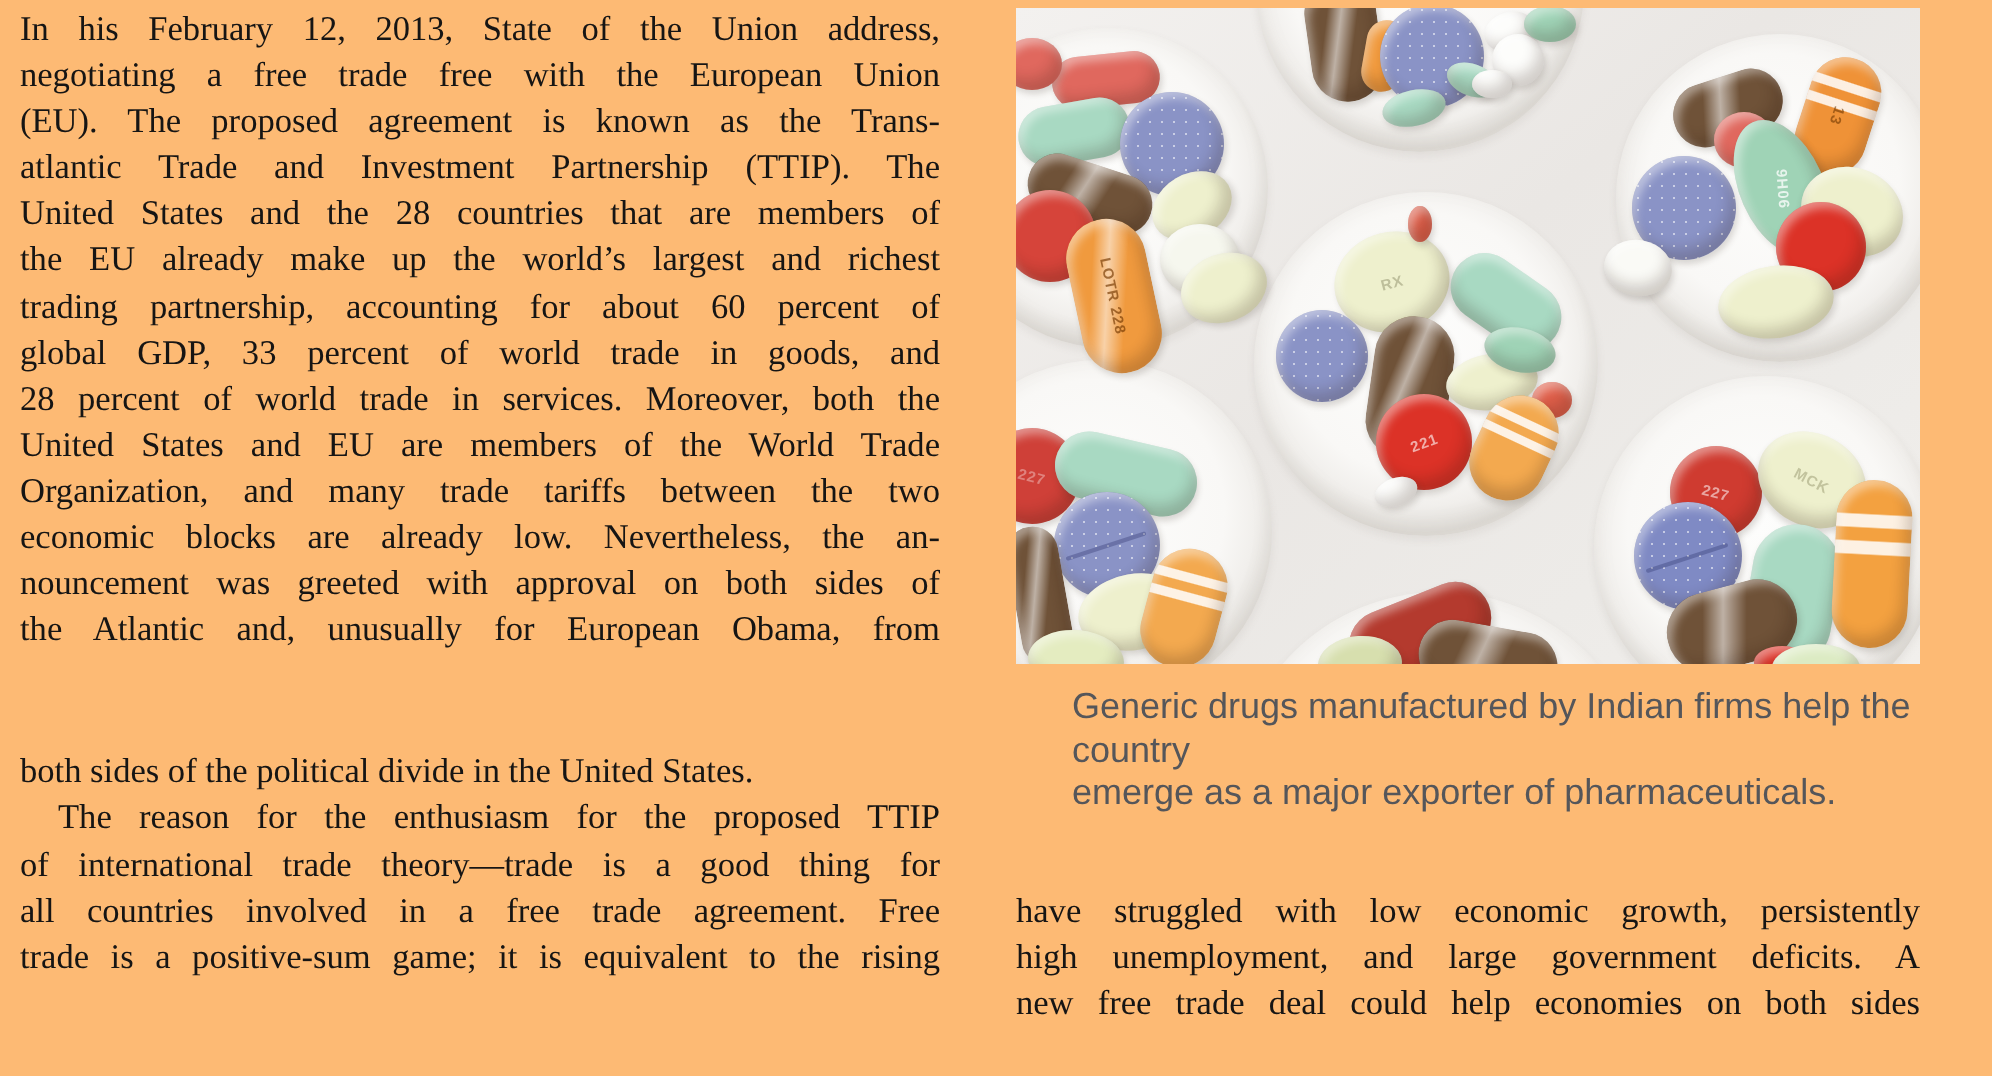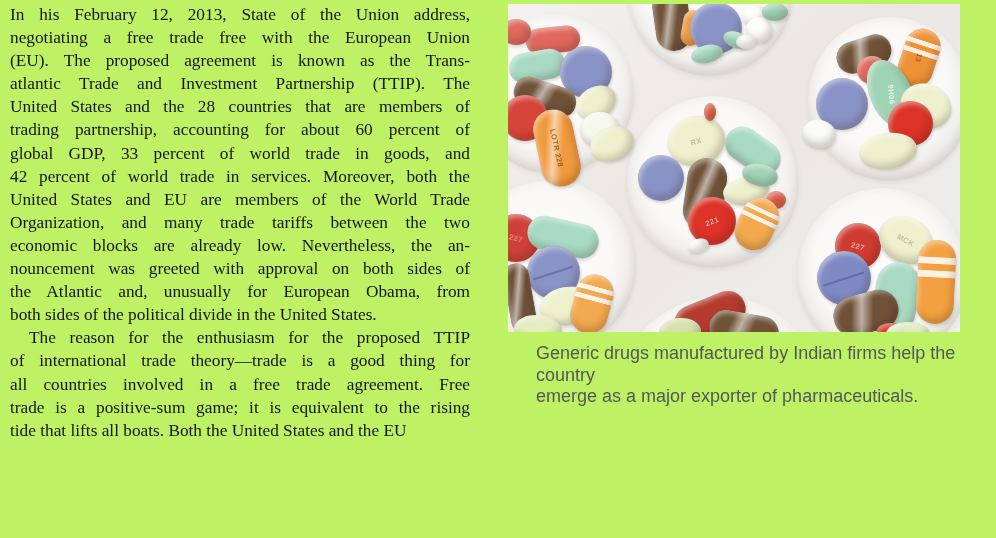--- a/index.html
+++ b/index.html
@@ -1,26 +1,26 @@
 <!DOCTYPE html>
 <html><head>
 <meta charset="utf-8">
 <style>
   html,body{margin:0;padding:0;}
   body{width:996px;height:538px;background:#ffffff;position:relative;overflow:hidden;
        font-family:"Liberation Serif",serif;}
-  #page{position:absolute;inset:0;background:#bef264;}
+  #page{position:absolute;inset:0;background:#fdba74;}
 
   
   .text-col{position:absolute;color:#161514;font-size:17.3px;line-height:23.1px;
             font-family:"Liberation Serif",serif;}
   #left-col{left:10px;top:3px;width:460px;}
   #right-col{left:508px;top:444px;width:452px;}
   .col-line{text-align:justify;text-align-last:justify;white-space:normal;}
-  .col-line.short{text-align:center;text-align-last:left;}
+  .col-line.short{text-align:center;text-align-last:left;margin-top:48px;}
 
   
   #photo{position:absolute;left:508px;top:4px;width:452px;height:328px;overflow:hidden;
          background:linear-gradient(140deg,#f3f1ef 0%,#eae7e4 45%,#edebe8 75%,#f1efec 100%);}
   .cup{position:absolute;border-radius:50%;
        background:radial-gradient(circle at 48% 44%, #fdfdfc 0%, #f9f8f6 50%, #f1efec 62%,
                   #dfdcd7 72%, #f0eeeb 80%, #fbfaf9 92%);
        box-shadow:0 2px 4px rgba(120,110,100,0.10), inset 0 -4px 10px rgba(150,140,130,0.10);}
   .pill{position:absolute;
         box-shadow:inset -3px -5px 7px rgba(40,20,10,0.20), inset 2px 3px 5px rgba(255,255,255,0.45),
@@ -48,23 +48,24 @@
 </head>
 <body>
 
 <div id="page">
   <div id="left-col" class="text-col">
       <div class="col-line">In his February 12, 2013, State of the Union address,</div>
       <div class="col-line">negotiating a free trade free with the European Union</div>
       <div class="col-line">(EU). The proposed agreement is known as the Trans-</div>
       <div class="col-line">atlantic Trade and Investment Partnership (TTIP). The</div>
       <div class="col-line">United States and the 28 countries that are members of</div>
+      <div class="col-line">the EU already make up the world’s largest and richest</div>
       <div class="col-line">trading partnership, accounting for about 60 percent of</div>
       <div class="col-line">global GDP, 33 percent of world trade in goods, and</div>
-      <div class="col-line">42 percent of world trade in services. Moreover, both the</div>
+      <div class="col-line">28 percent of world trade in services. Moreover, both the</div>
       <div class="col-line">United States and EU are members of the World Trade</div>
       <div class="col-line">Organization, and many trade tariffs between the two</div>
       <div class="col-line">economic blocks are already low. Nevertheless, the an-</div>
       <div class="col-line">nouncement was greeted with approval on both sides of</div>
       <div class="col-line">the Atlantic and, unusually for European Obama, from</div>
       <div class="col-line short">both sides of the political divide in the United States.</div>
       <div class="col-line" style="text-indent: 19px;">The reason for the enthusiasm for the proposed TTIP</div>
       <div class="col-line">of international trade theory—trade is a good thing for</div>
       <div class="col-line">all countries involved in a free trade agreement. Free</div>
       <div class="col-line">trade is a positive-sum game; it is equivalent to the rising</div>
@@ -153,13 +154,18 @@
       <div class="pill" style="left: 369px; top: 319px; width: 28px; height: 16px; background-color: rgb(220, 50, 39); border-radius: 50%;"></div>
       <div class="pill" style="left: 378px; top: 318px; width: 44px; height: 24px; background-color: rgb(220, 235, 195); border-radius: 50%;"></div>
       <div class="pill" style="left: 165px; top: 294px; width: 74px; height: 36px; background-color: rgb(180, 58, 46); border-radius: 18px; transform: rotate(-22deg);"></div>
       <div class="pill gloss" style="left: 201px; top: 309px; width: 70px; height: 34px; background-color: rgb(111, 82, 56); border-radius: 17px; transform: rotate(10deg);"></div>
       <div class="pill" style="left: 151px; top: 314px; width: 42px; height: 28px; background-color: rgb(215, 223, 174); border-radius: 50%; transform: rotate(-4deg);"></div>
     </div>
   <div id="caption">
       <div>Generic drugs manufactured by Indian firms help the country</div>
       <div>emerge as a major exporter of pharmaceuticals.</div>
     </div>
+  <div id="right-col" class="text-col">
+      <div class="col-line">have struggled with low economic growth, persistently</div>
+      <div class="col-line">high unemployment, and large government deficits. A</div>
+      <div class="col-line">new free trade deal could help economies on both sides</div>
+    </div>
 </div>
 
 </body></html>

